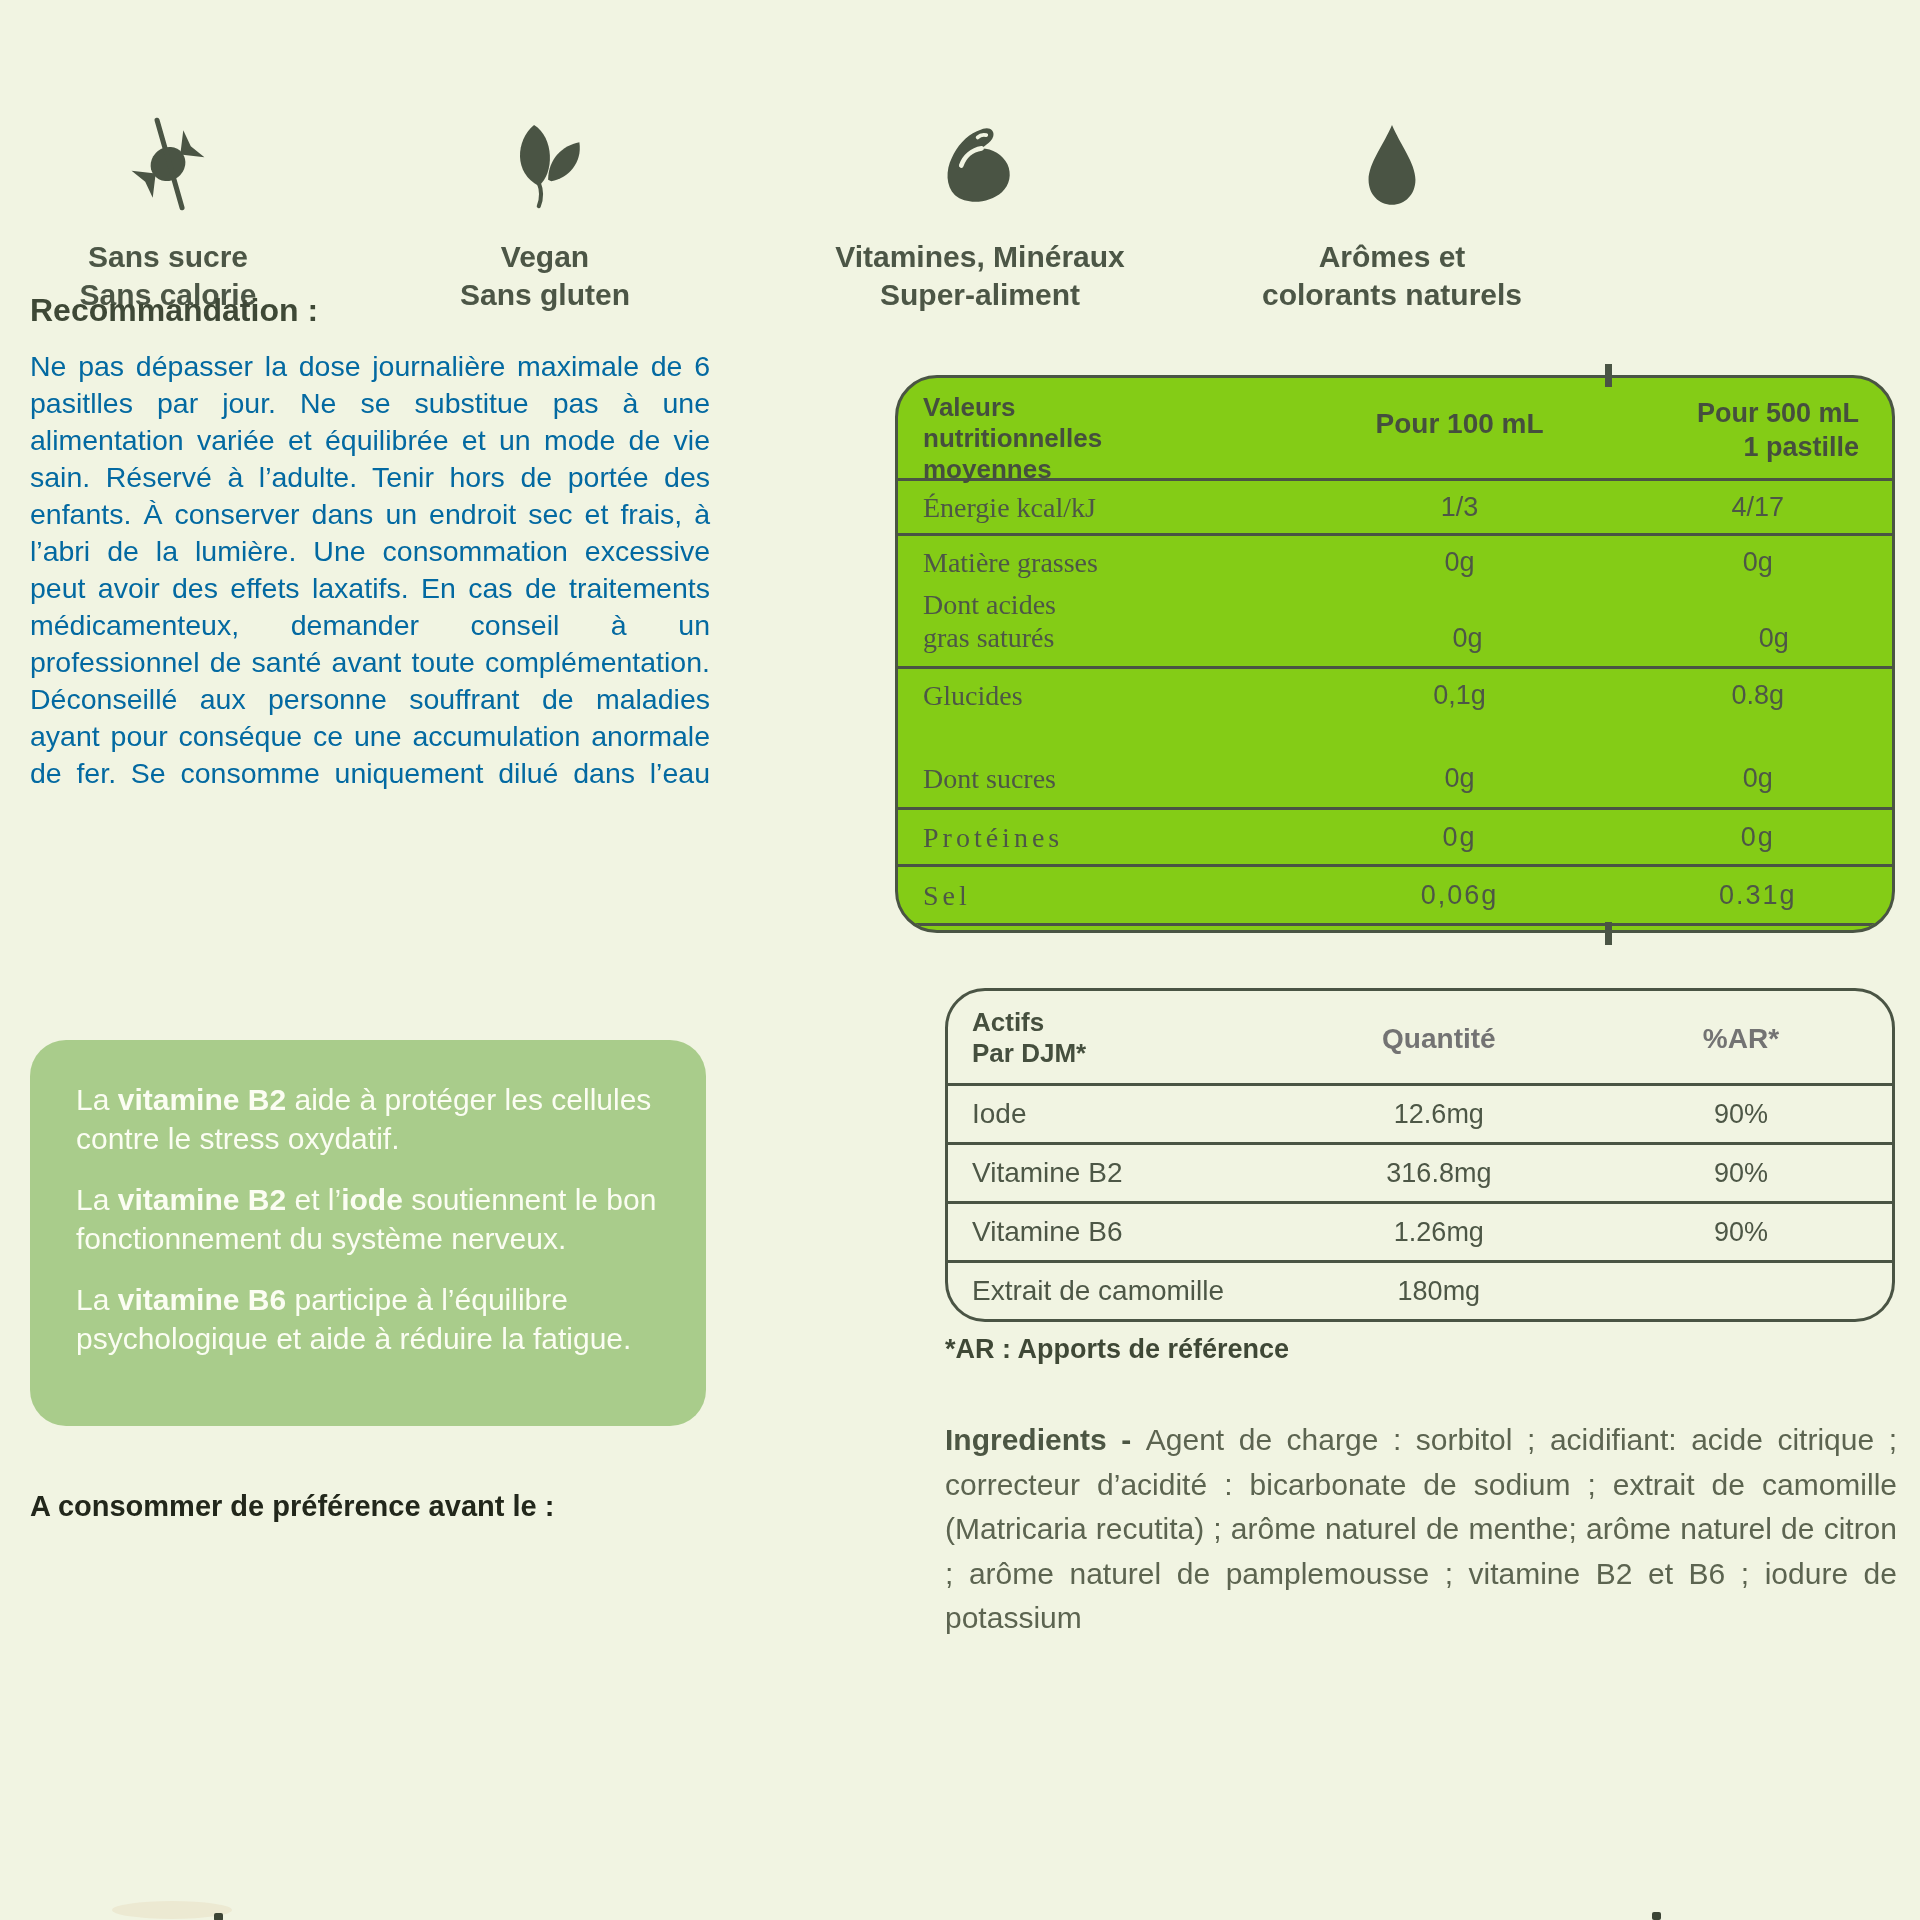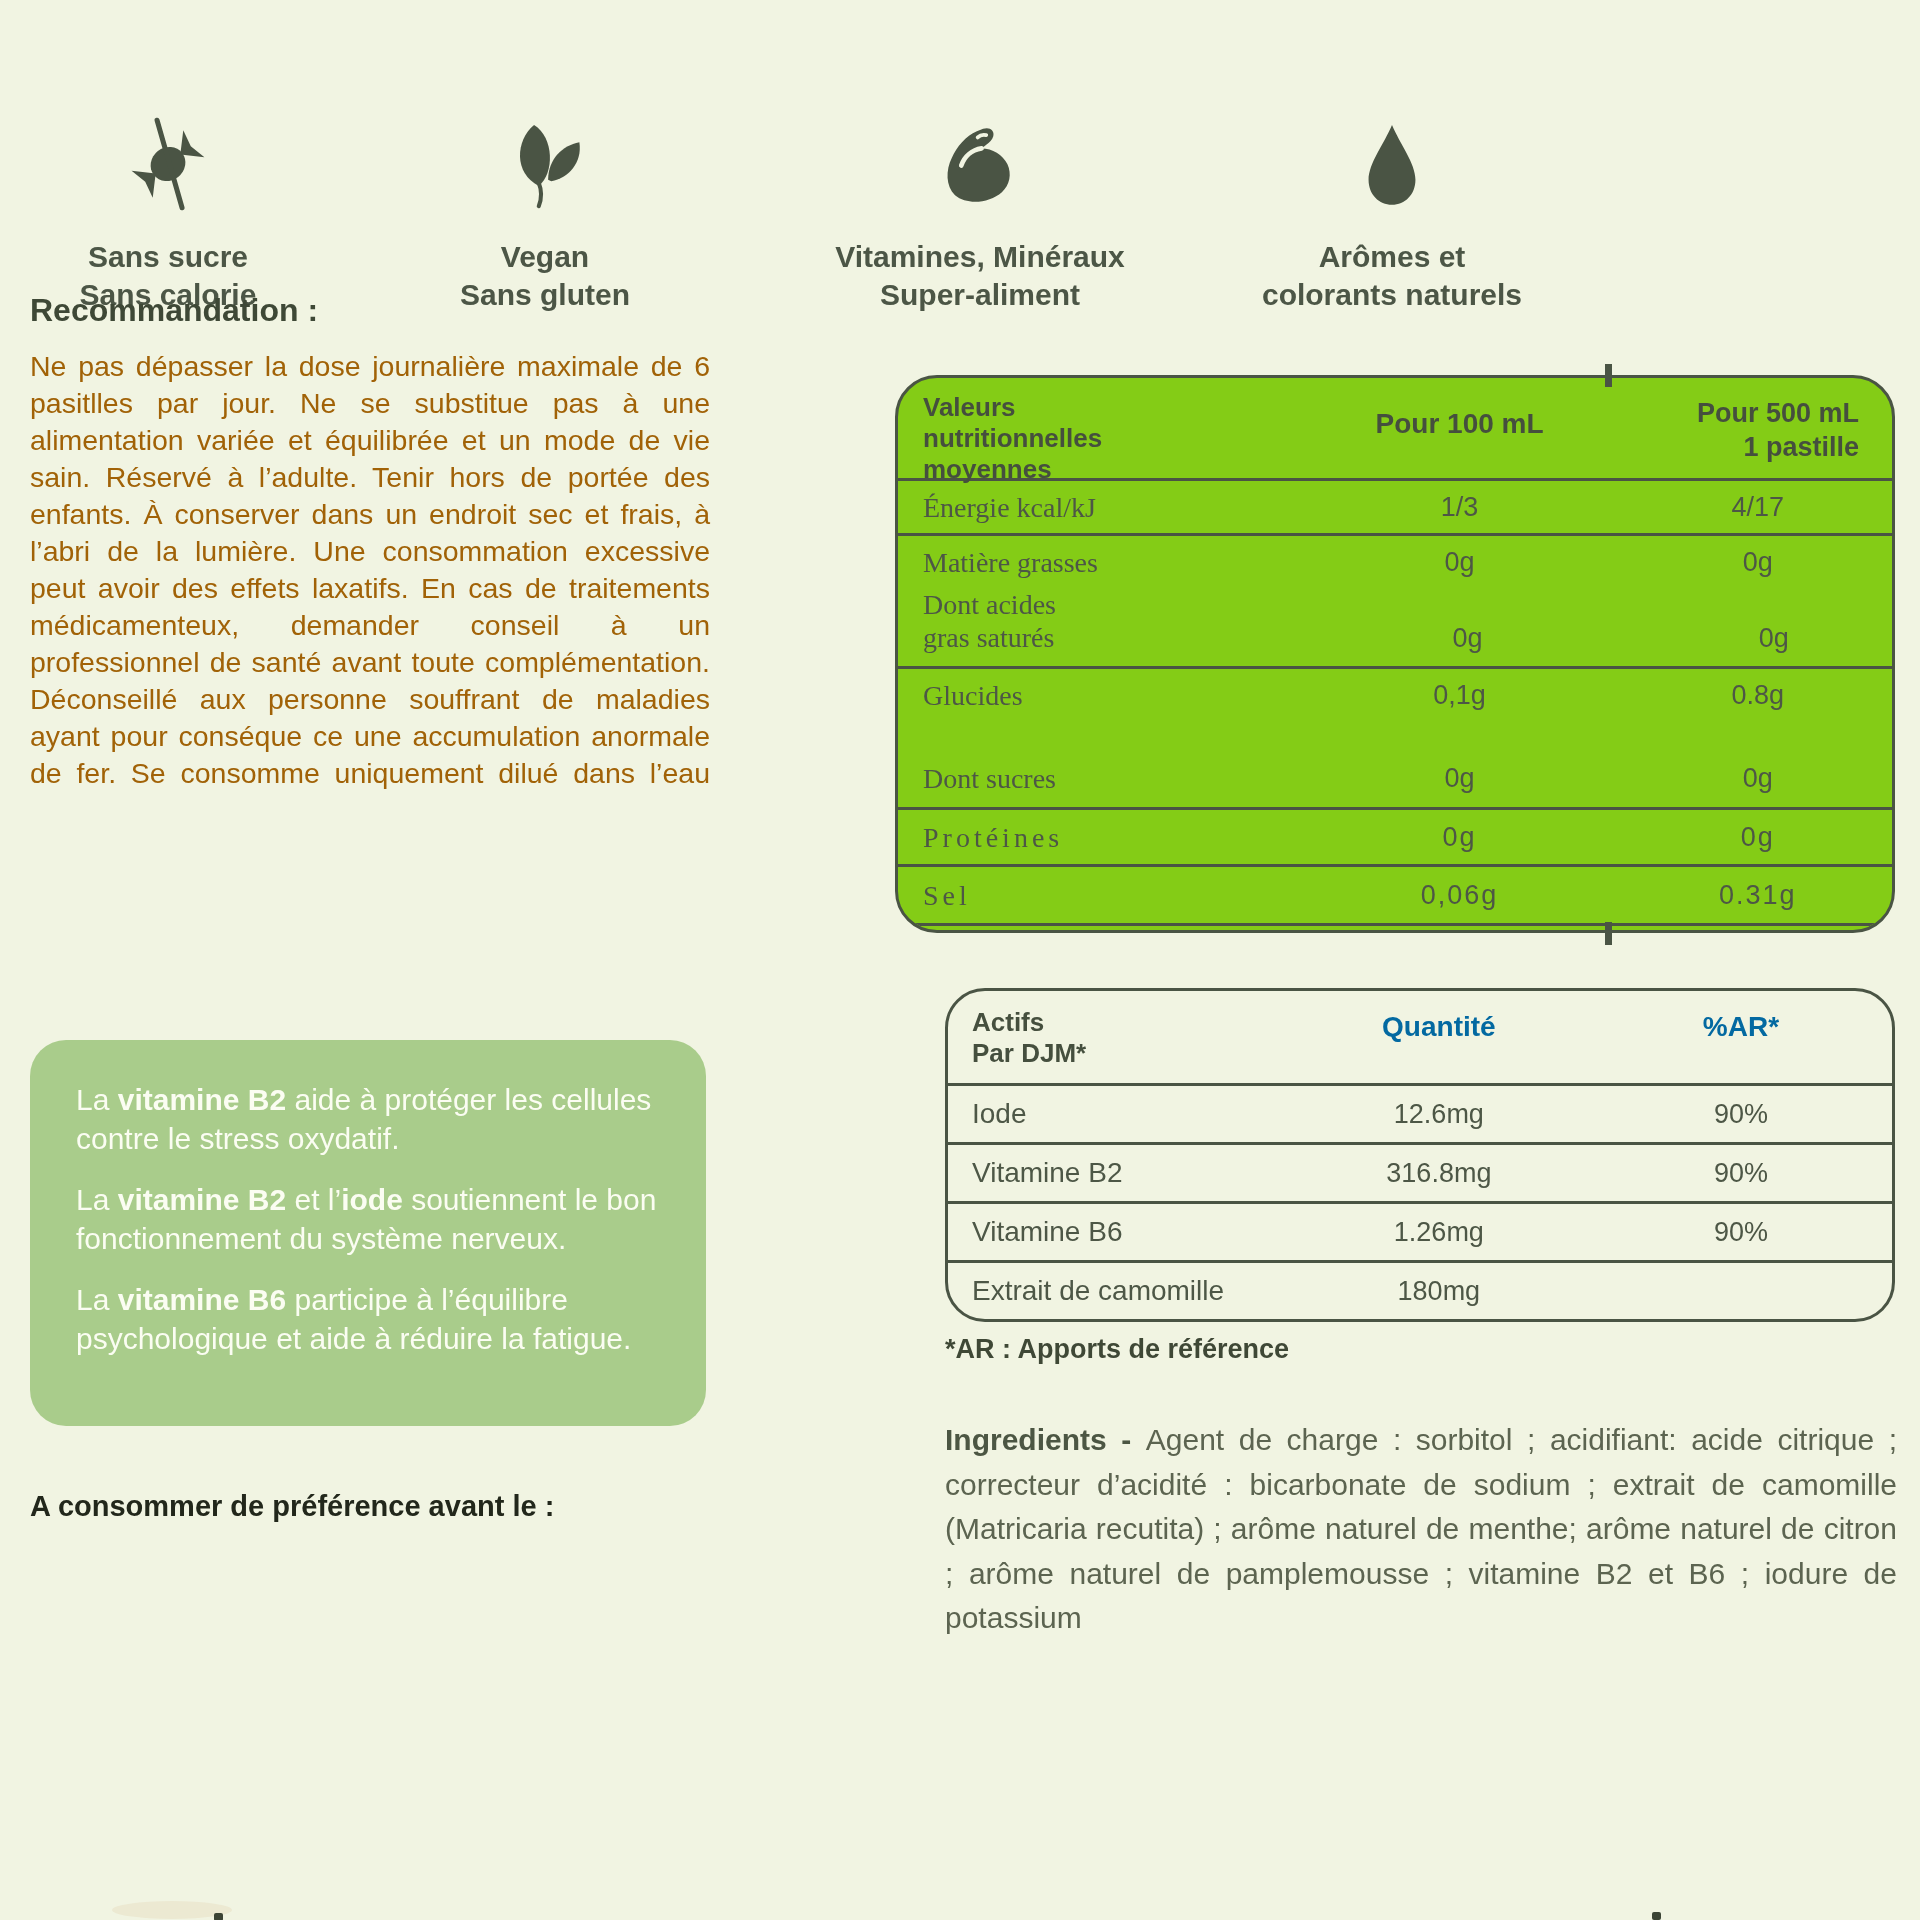--- a/index.html
+++ b/index.html
@@ -9,21 +9,21 @@
   
   .feature{position:absolute;top:108px;width:440px;text-align:center;}
   .feature .ic{height:112px;display:flex;align-items:center;justify-content:center;}
   .feature .ic svg{width:100px;height:100px;}
   .feature .lbl{margin-top:18px;font-size:30px;font-weight:700;line-height:38px;color:#4c5646;white-space:pre-line;}
   .f1{left:-52px;} .f2{left:325px;} .f3{left:760px;} .f4{left:1172px;}
 
   
   .rec-title{position:absolute;left:30px;top:292px;font-size:32px;font-weight:700;color:#3e4836;}
   .rec-body{position:absolute;left:30px;top:348px;width:680px;font-size:28.5px;line-height:37px;
-            color:#a16207;text-align:justify;text-align-last:justify;}
+            color:#0369a1;text-align:justify;text-align-last:justify;}
   .benefits{position:absolute;left:30px;top:1040px;width:676px;height:386px;background:#a9cc8b;
             border-radius:36px;box-sizing:border-box;padding:40px 30px 0 46px;}
   .benefits p{margin:0 0 22px 0;font-size:30px;line-height:39px;color:#fbfdf2;}
   .benefits b{font-weight:700;}
   .best-before{position:absolute;left:30px;top:1490px;font-size:29px;font-weight:700;color:#22271b;}
 
   
   .nt{position:absolute;left:895px;top:375px;width:1000px;height:558px;border:3px solid #4a5444;
       border-radius:42px;box-sizing:border-box;overflow:hidden;background:#84cc16;}
   .nt-header{height:100px;display:grid;grid-template-columns:40% 33% 27%;}
@@ -38,21 +38,21 @@
   .nt-label{padding-left:25px;font-size:28px;line-height:33px;color:#4d5746;white-space:pre-line;font-family:Liberation Serif, serif;}
   .nt-val{text-align:center;font-size:27px;color:#4d5746;}
   .nt-row.spaced .nt-label{letter-spacing:4px;}
   .nt-row.spaced .nt-val{letter-spacing:2px;}
 
   
   .at{position:absolute;left:945px;top:988px;width:950px;height:334px;border:3px solid #4a5444;
       border-radius:40px;box-sizing:border-box;overflow:hidden;background:#f1f4e2;}
   .at-header{height:92px;display:grid;grid-template-columns:36% 32% 32%;}
   .at-h1{padding:16px 0 0 24px;font-size:26px;font-weight:700;line-height:31px;color:#454f3e;white-space:pre-line;}
-  .at-h2,.at-h3{padding-top:20px;text-align:center;font-size:28px;font-weight:700;color:#0369a1;}
+  .at-h2,.at-h3{padding-top:32px;text-align:center;font-size:28px;font-weight:700;color:#737373;}
   .at-row{height:56px;border-top:3px solid #4a5444;display:grid;grid-template-columns:36% 32% 32%;align-items:center;}
   .at-label{padding-left:24px;font-size:28px;color:#4d5746;}
   .at-val{text-align:center;font-size:27px;color:#4d5746;}
 
   .footnote{position:absolute;left:945px;top:1334px;font-size:27px;font-weight:700;color:#3f4836;}
 
   .ingredients{position:absolute;left:945px;top:1388px;width:952px;font-size:30px;line-height:44.5px;
                color:#5c6450;text-align:justify;text-align-last:justify;}
   .ingredients b{font-weight:700;color:#4c5643;}
 

